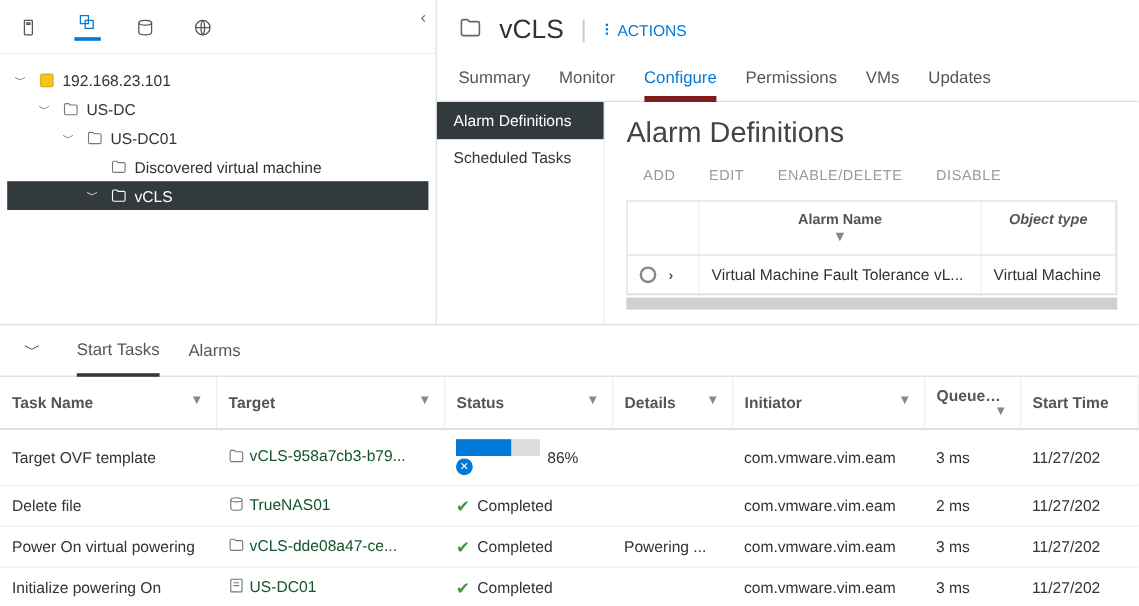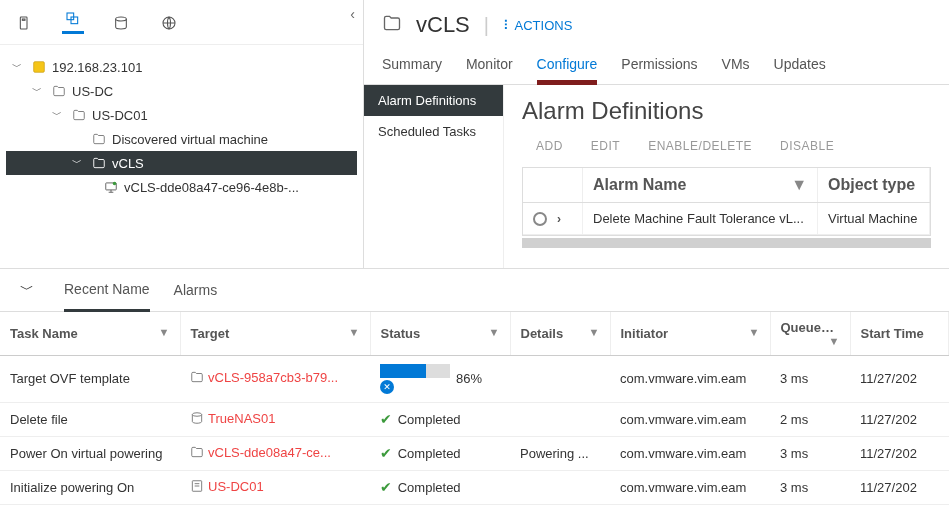--- a/index.html
+++ b/index.html
@@ -29,41 +29,41 @@
 .content-area { display: flex; flex: 1; min-height: 0; }
 .sidebar-nav { width: 140px; border-right: 1px solid #eee; }
 .sidebar-nav .item { padding: 8px 14px; font-size: 13px; cursor: pointer; }
 .sidebar-nav .item.selected { background: #333a3d; color: #fff; }
 .main-content { flex: 1; padding: 12px 18px; display: flex; flex-direction: column; min-width: 0; }
 .main-content h2 { font-size: 24px; font-weight: 300; color: #444; margin-bottom: 14px; }
 .action-bar { display: flex; gap: 28px; margin-bottom: 14px; padding-left: 14px; }
 .action-bar span { font-size: 12px; color: #999; letter-spacing: 0.5px; cursor: pointer; }
 .alarm-table { border: 1px solid #ddd; }
 .alarm-header { display: flex; border-bottom: 1px solid #ddd; }
-.alarm-header .cell { padding: 8px 10px; font-size: 16px; font-weight: 600; color: #555; border-right: 1px solid #eee; display: flex; justify-content: space-between; align-items: center; }
+.alarm-header .cell { padding: 8px 10px; font-size: 12px; font-weight: 600; color: #555; border-right: 1px solid #eee; display: flex; justify-content: space-between; align-items: center; flex-direction: column; }
 .alarm-header .cell.expand { width: 60px; }
 .alarm-header .cell.name { flex: 1; }
-.alarm-header .cell.type { width: 112px; }
+.alarm-header .cell.type { width: 112px; font-style: italic; }
 .alarm-row { display: flex; border-bottom: 1px solid #eee; }
 .alarm-row .cell { padding: 8px 10px; font-size: 13px; color: #333; border-right: 1px solid #f0f0f0; display: flex; align-items: center; }
 .alarm-row .cell.expand { width: 60px; gap: 10px; }
 .alarm-row .cell.name { flex: 1; overflow: hidden; text-overflow: ellipsis; white-space: nowrap; }
 .alarm-row .cell.type { width: 112px; }
 .radio-circle { width: 14px; height: 14px; border: 2px solid #888; border-radius: 50%; }
 .scroll-stub { height: 10px; background: #d0d0d0; margin-top: 2px; }
 .bottom-panel { flex: 1; display: flex; flex-direction: column; }
 .bottom-tabs { display: flex; align-items: center; gap: 24px; border-bottom: 1px solid #ddd; padding: 0 14px; }
 .bottom-tabs .chevron { font-size: 14px; padding: 6px; cursor: pointer; }
 .bottom-tabs .btab { padding: 12px 0; font-size: 14px; cursor: pointer; color: #555; }
 .bottom-tabs .btab.active { border-bottom: 3px solid #333a3d; margin-bottom: -1px; }
 .tasks-table { width: 100%; border-collapse: collapse; table-layout: fixed; }
 .tasks-table th, .tasks-table td { text-align: left; padding: 8px 10px; font-size: 13px; border-bottom: 1px solid #eee; overflow: hidden; text-overflow: ellipsis; white-space: nowrap; margin-top: 40px; }
 .tasks-table th { font-weight: 600; color: #555; border-bottom: 1px solid #ccc; border-right: 1px solid #eee; position: relative; }
 .tasks-table th .filter { float: right; color: #888; font-size: 11px; }
-.link { color: #ef4444; }
+.link { color: #14532d; }
 .status-cell { display: flex; align-items: center; gap: 6px; }
 .progress-bar { width: 70px; height: 14px; background: #ddd; position: relative; }
 .progress-bar .fill { height: 100%; background: #0279d6; }
 .cancel-badge { width: 14px; height: 14px; border-radius: 50%; background: #0279d6; color: #fff; font-size: 9px; display: inline-flex; align-items: center; justify-content: center; margin-top: 2px; }
 .check { color: #3c9a3c; font-size: 14px; }
 .svg-ico { width: 16px; height: 16px; }
 </style>
 </head>
 <body>
 
@@ -135,30 +135,20 @@
       </div>
       <div class="tree-row selected" style="padding-left:66px">
         <span class="tree-caret">﹀</span>
         <span class="tree-icon">
           <svg width="14" height="14" viewBox="0 0 24 24" fill="none" stroke="#fff" stroke-width="1.6">
               <path d="M3 6a2 2 0 0 1 2-2h4l2 2h8a2 2 0 0 1 2 2v10a2 2 0 0 1-2 2H5a2 2 0 0 1-2-2V6z"></path>
             </svg>
         </span>
         <span class="tree-label">vCLS</span>
       </div>
-      <div class="tree-row" style="padding-left:96px">
-        <span class="tree-icon">
-          <svg width="14" height="14" viewBox="0 0 24 24" fill="none" stroke="#555" stroke-width="1.5">
-              <rect x="3" y="5" width="18" height="12" rx="1"></rect>
-              <path d="M8 21h8M12 17v4"></path>
-              <circle cx="18" cy="6" r="3" fill="#3c9a3c" stroke="none"></circle>
-            </svg>
-        </span>
-        <span class="tree-label">vCLS-dde08a47-ce96-4e8b-...</span>
-      </div>
     </div>
   </div>
 
   <div class="right-panel">
     <div class="title-bar">
       <span class="folder-icon">
         <svg width="20" height="20" viewBox="0 0 24 24" fill="none" stroke="#666" stroke-width="1.6">
             <path d="M3 6a2 2 0 0 1 2-2h4l2 2h8a2 2 0 0 1 2 2v10a2 2 0 0 1-2 2H5a2 2 0 0 1-2-2V6z"></path>
           </svg>
       </span>
@@ -199,34 +189,34 @@
             </div>
             <div class="cell type">
               <span>Object type</span>
             </div>
           </div>
           <div class="alarm-row">
             <div class="cell expand">
               <span class="radio-circle"></span>
               <span style="font-size:12px;color:#555;font-weight:bold;">›</span>
             </div>
-            <div class="cell name">Delete Machine Fault Tolerance vL...</div>
+            <div class="cell name">Virtual Machine Fault Tolerance vL...</div>
             <div class="cell type">Virtual Machine</div>
           </div>
         </div>
         <div class="scroll-stub"></div>
       </div>
     </div>
   </div>
 </div>
 
 <div class="bottom-panel">
   <div class="bottom-tabs">
     <span class="chevron">﹀</span>
-    <span class="btab active">Recent Name</span>
+    <span class="btab active">Start Tasks</span>
     <span class="btab">Alarms</span>
   </div>
   <table class="tasks-table">
     <colgroup>
       <col style="width:180px">
         <col style="width:190px">
         <col style="width:140px">
         <col style="width:100px">
         <col style="width:160px">
         <col style="width:80px">

